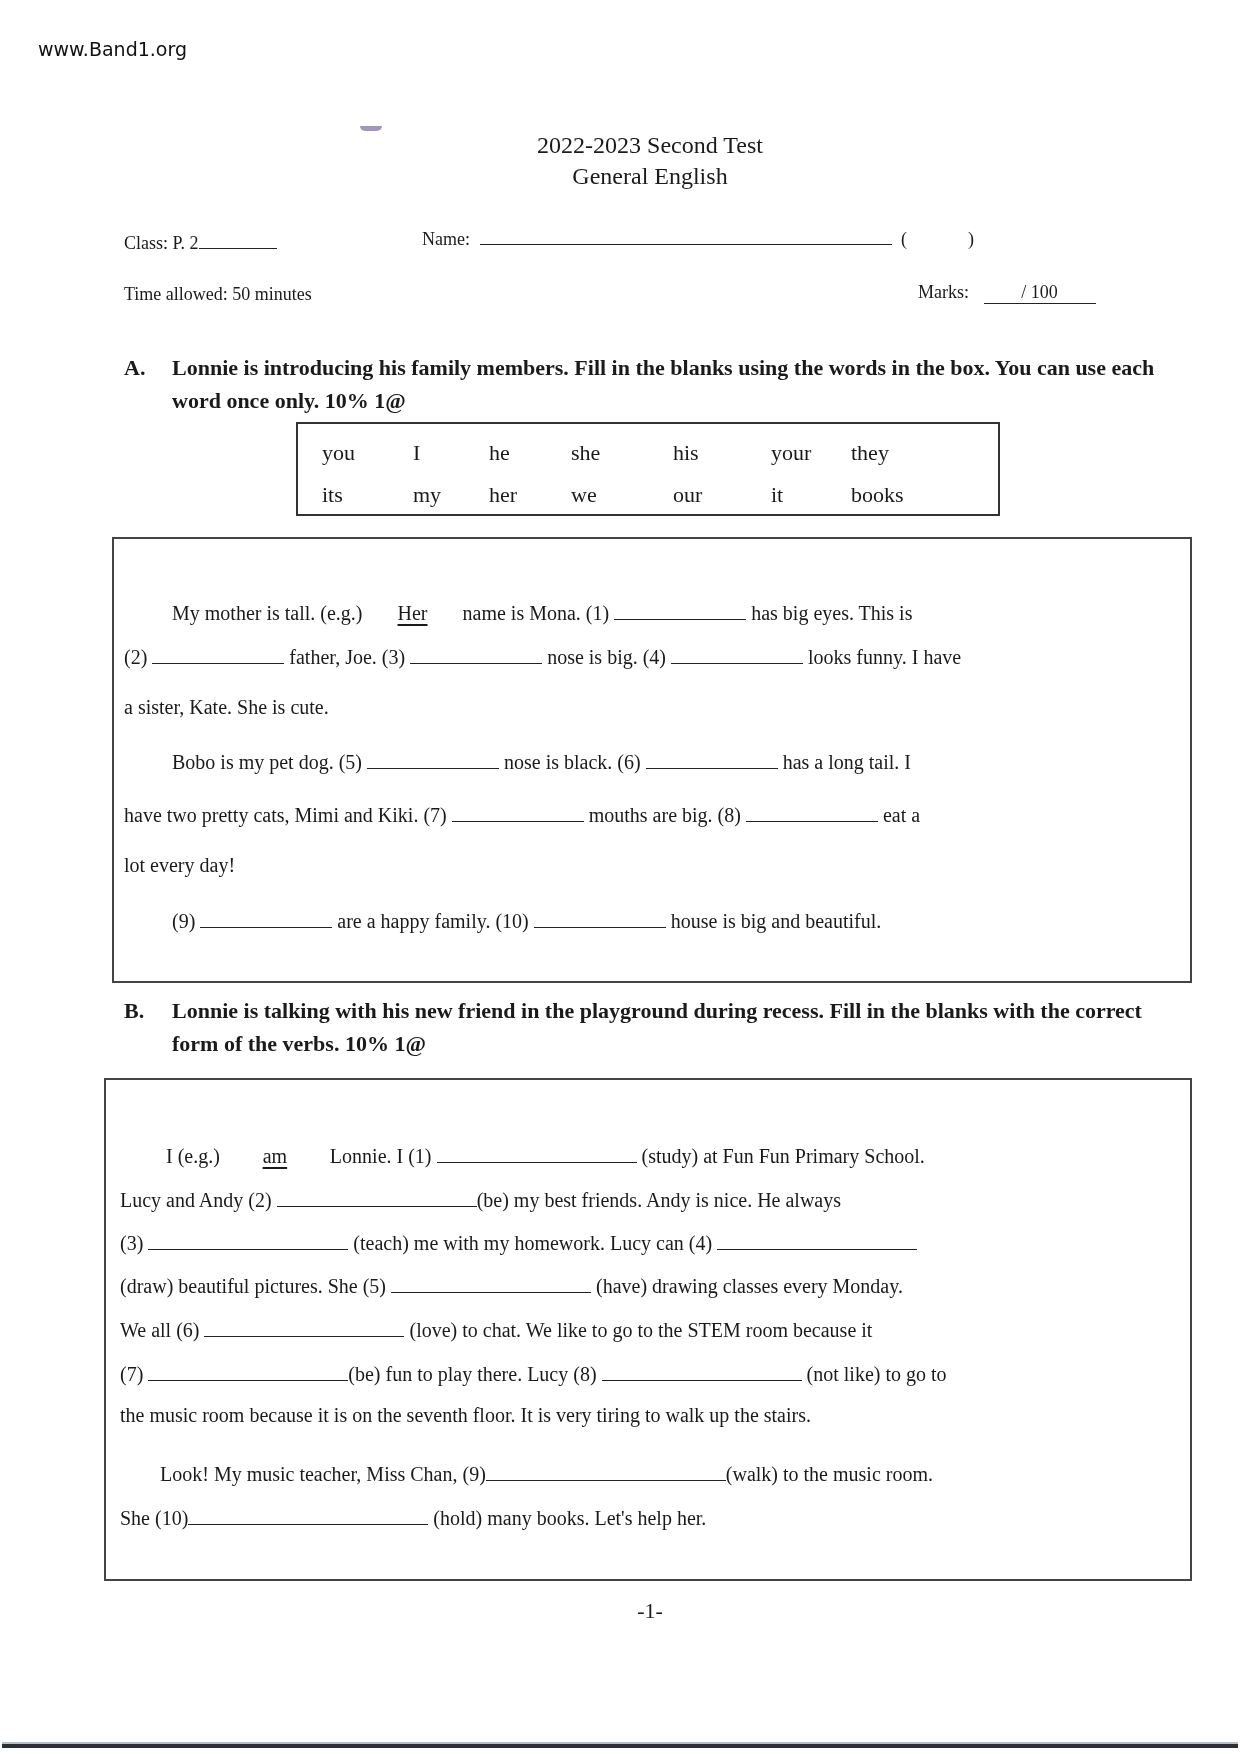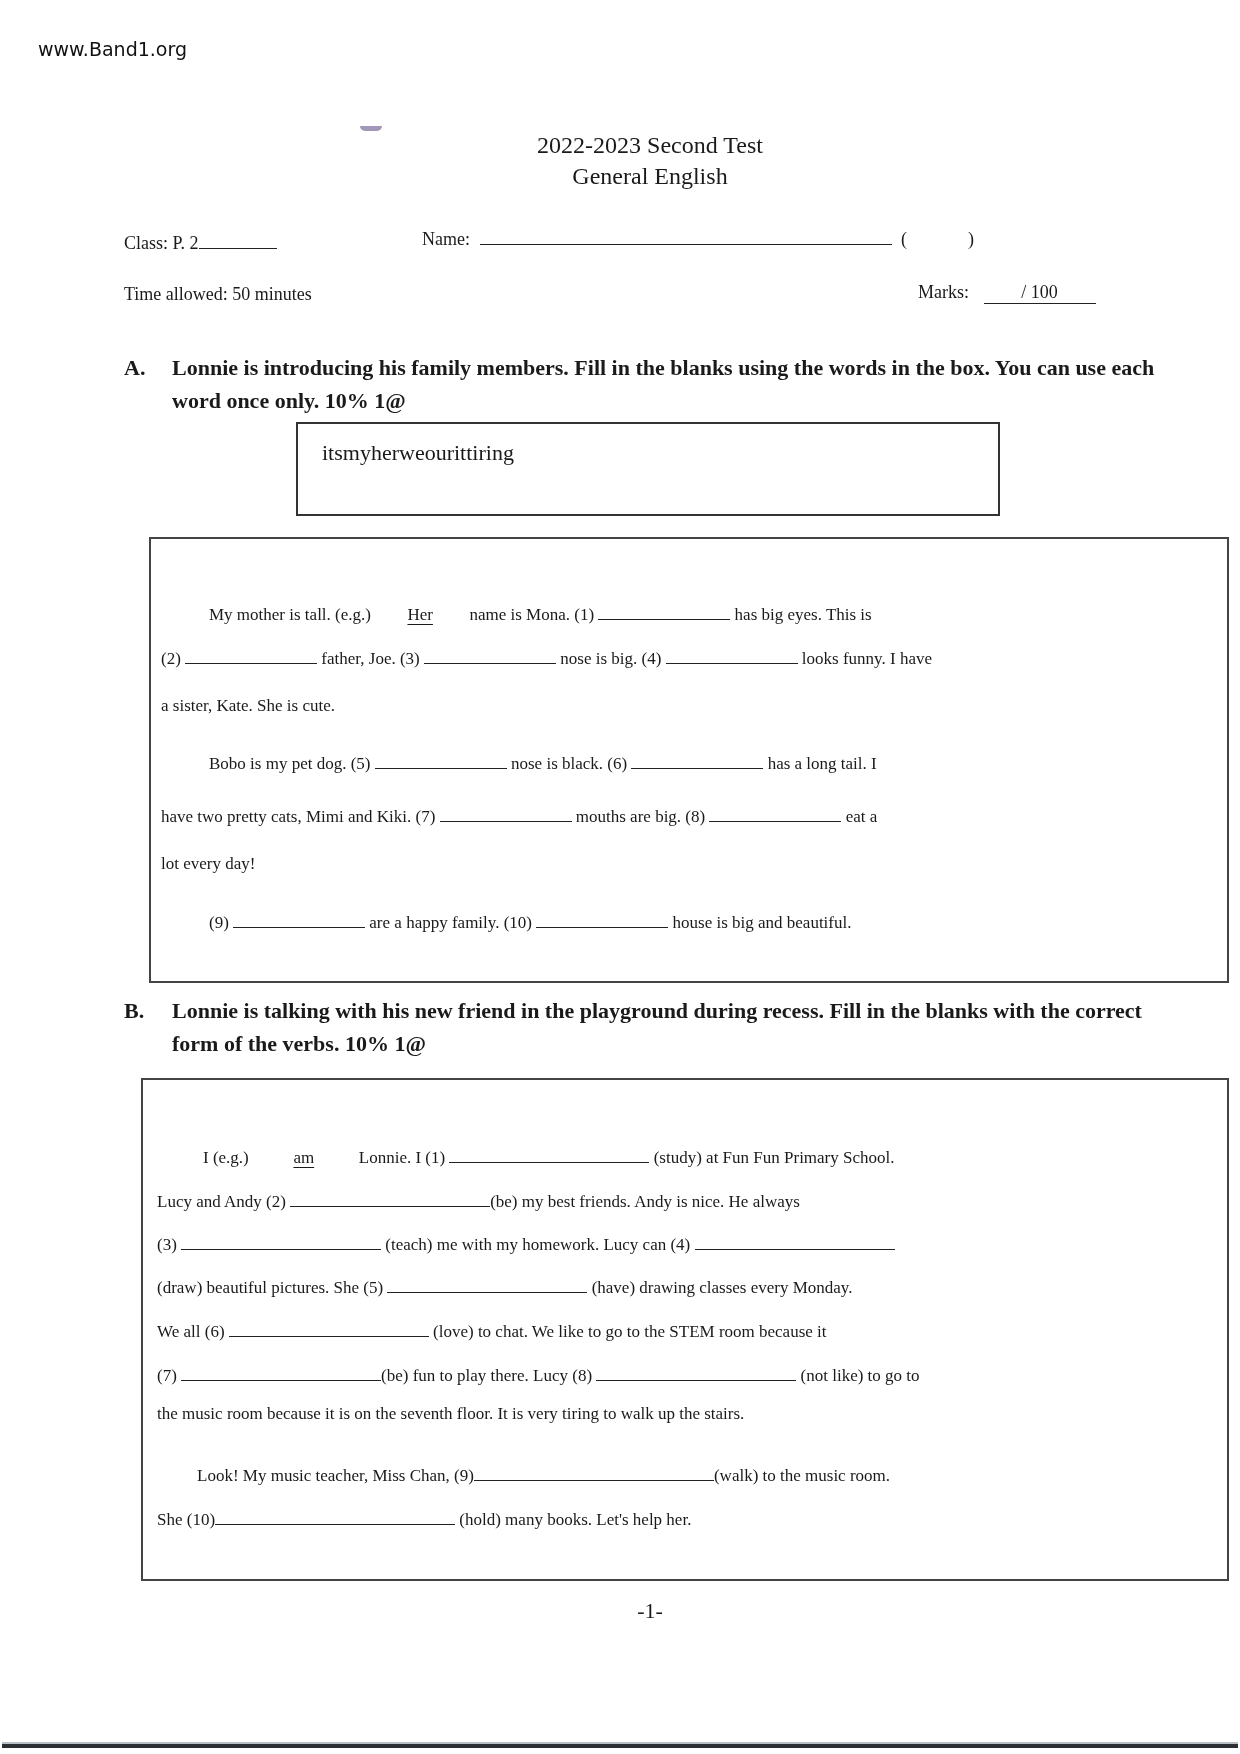--- a/index.html
+++ b/index.html
@@ -9,21 +9,21 @@
   .t1 { top: 132px; }
   .t2 { top: 163px; }
   .row { position: absolute; font-size: 18px; }
   .blank { display: inline-block; border-bottom: 1.6px solid #222; height: 20px; vertical-align: baseline; }
   .q-head { position: absolute; left: 124px; width: 1050px; font-family: "Liberation Serif", serif; font-weight: bold; font-size: 22px; line-height: 33px; }
   .q-head .letter { position: absolute; left: 0; top: 0; }
   .q-head .text { margin-left: 48px; display: block; }
   .wordbox { position: absolute; left: 296px; top: 422px; width: 704px; height: 94px; border: 2px solid #333; box-sizing: border-box; }
   .wordbox table { border-collapse: collapse; margin-left: 24px; margin-top: 8px; font-size: 22px; }
   .wordbox td { height: 42px; padding: 0; }
-  .passage { position: absolute; border: 2px solid #444; box-sizing: border-box; font-size: 17px; margin-left: 37px; }
+  .passage { position: absolute; border: 2px solid #444; box-sizing: border-box; font-size: 20px; }
   .pa { left: 112px; top: 537px; width: 1080px; height: 446px; }
   .pb { left: 104px; top: 1078px; width: 1088px; height: 503px; }
   .line { position: absolute; white-space: nowrap; }
   .pagenum { position: absolute; top: 1598px; left: 0; width: 1300px; text-align: center; font-size: 22px; }
   .bottom-bar { position: absolute; left: 2px; top: 1742px; width: 1236px; height: 4px; background: #2b2f33; border-top: 2px solid #b8bfc4; }
   .smudge { position: absolute; left: 360px; top: 126px; width: 22px; height: 5px; border-radius: 0 0 12px 12px; background: #7a6b9a; opacity: 0.7; }
   .eg { text-decoration: underline; text-underline-offset: 4px; }
 </style>
 </head>
 <body>
@@ -51,28 +51,37 @@
 </div>
 
 <div class="q-head" style="top:351px;">
   <span class="letter">A.</span>
   <span class="text">Lonnie is introducing his family members. Fill in the blanks using the words in the box. You can use each word once only. 10% 1@</span>
 </div>
 
 <div class="wordbox">
   <table>
     <tbody>
+        <tr>
+      <td style="width:91px;">you</td>
+      <td style="width:76px;">I</td>
+      <td style="width:82px;">he</td>
+      <td style="width:102px;">she</td>
+      <td style="width:98px;">his</td>
+      <td style="width:80px;">your</td>
+      <td style="width:80px;">they</td>
+    </tr>
     <tr>
       <td>its</td>
       <td>my</td>
       <td>her</td>
       <td>we</td>
       <td>our</td>
       <td>it</td>
-      <td>tiring</td>
+      <td>books</td>
     </tr>
   </tbody>
     </table>
 </div>
 
 <div class="passage pa">
   <div class="line" style="left:58px; top:60px;">
     <span>My mother is tall. (e.g.)</span>
     <span class="eg" style="display:inline-block; min-width:90px; text-align:center;">Her</span>
     <span>name is Mona. (1)</span>

